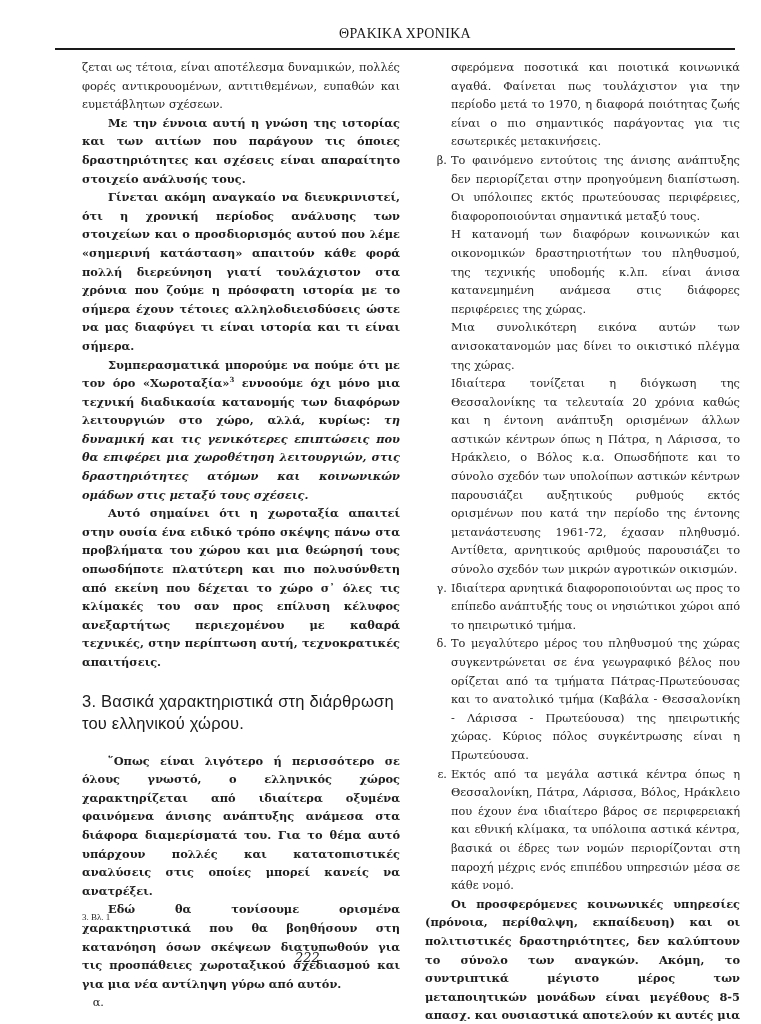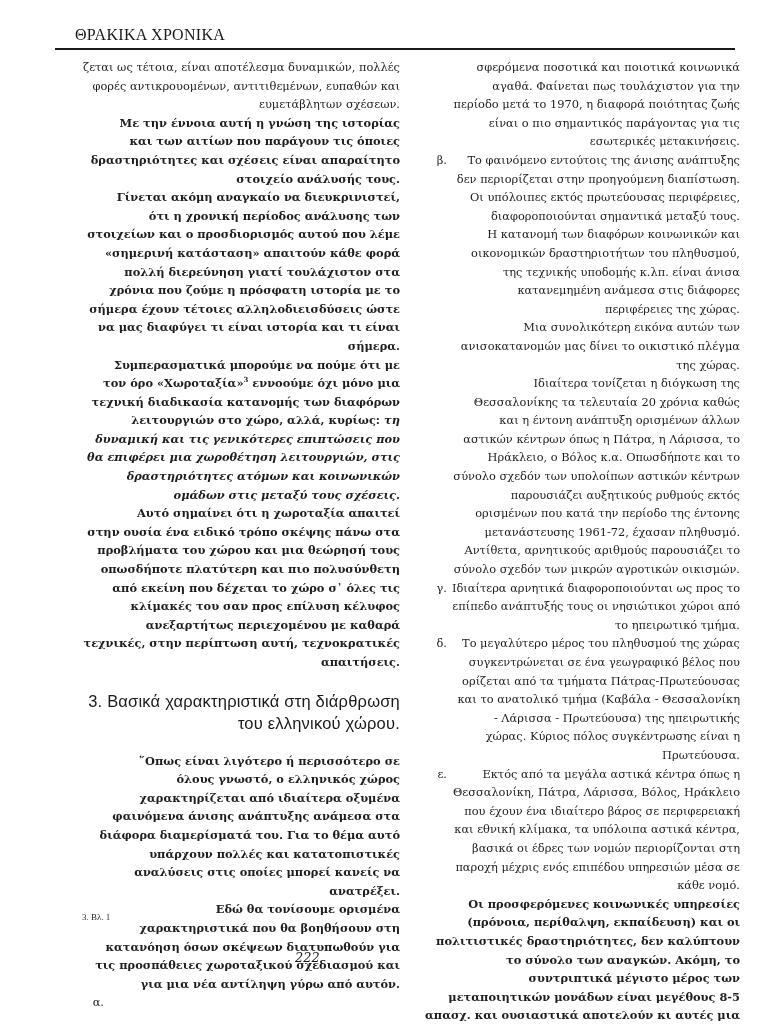--- a/index.html
+++ b/index.html
@@ -13,23 +13,23 @@
       position: relative;
       overflow: hidden;
       color: #1e1e1e;
       font-family: "DejaVu Serif", "Liberation Serif", serif;
     }
     .running-head {
       position: absolute;
       left: 75px;
       top: 26px;
       width: 660px;
-      text-align: left;
+      text-align: center;
       font-family: "Liberation Serif", serif;
-      font-size: 16px;
+      font-size: 14px;
       letter-spacing: 0.3px;
       color: #1a1a1a;
     }
     .head-rule {
       position: absolute;
       left: 55px;
       top: 48px;
       width: 680px;
       height: 2px;
       background: #1a1a1a;
@@ -40,21 +40,20 @@
       width: 318px;
       font-size: 11.4px;
       line-height: 18.6px;
       text-align: justify;
       hyphens: manual;
     }
     .col-left { left: 82px; }
     .col-right { left: 425px; width: 315px; }
     .column p {
       margin: 0;
-      text-align: right;
     }
     .indent { text-indent: 26px; font-weight: bold; }
     .it { font-style: italic; }
     sup { font-size: 7px; line-height: 0; }
     .section-heading {
       margin: 18px 0 18px 0 !important;
       font-family: "Liberation Sans", "DejaVu Sans", sans-serif;
       font-size: 16.5px;
       line-height: 22px;
       text-align: left;

